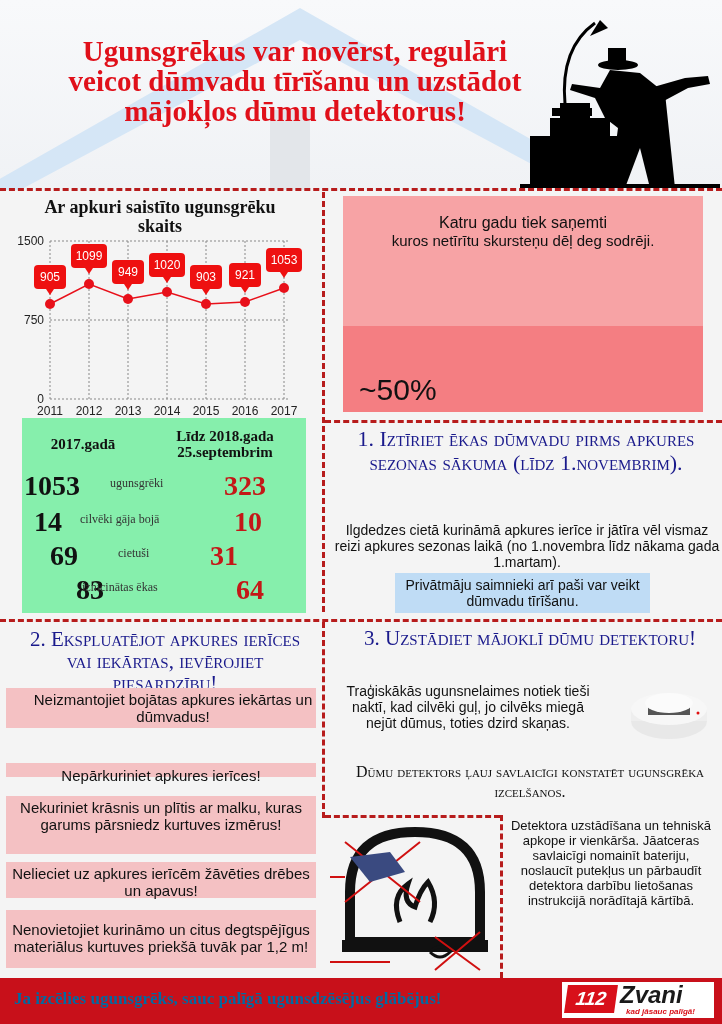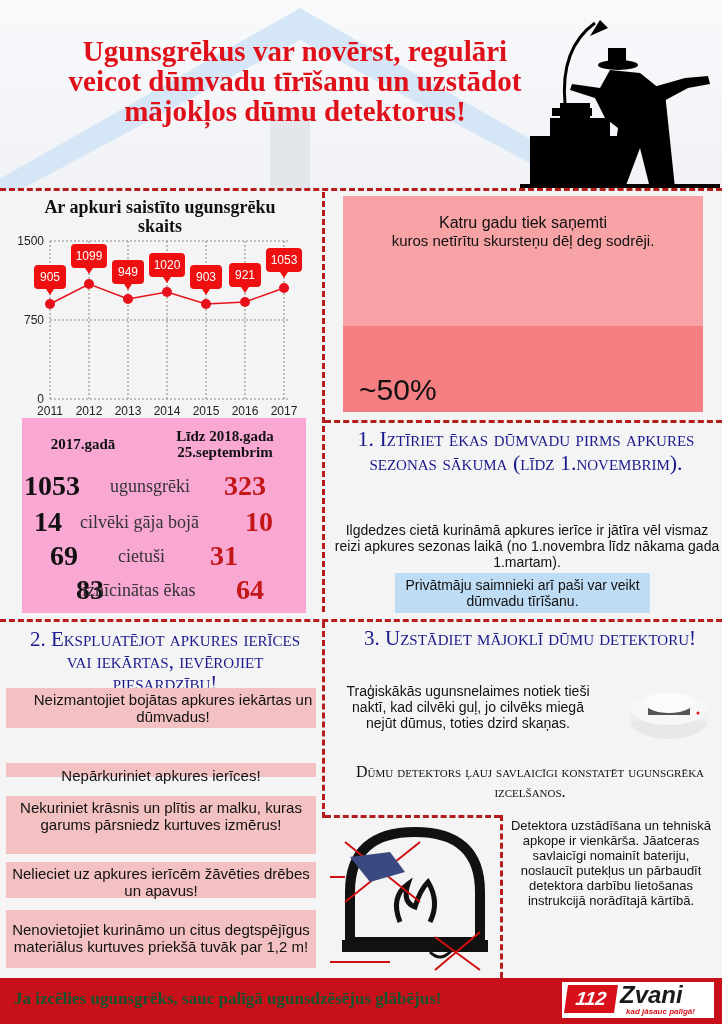--- a/index.html
+++ b/index.html
@@ -24,25 +24,25 @@
   #sweep { left: 520px; top: 8px; width: 200px; height: 180px; }
 
   .dash-h { height: 0; border-top: 3px dashed #b71c1c; }
   .dash-v { width: 0; border-left: 3px dashed #b71c1c; }
 
   
   #chart-title { left: 40px; top: 198px; width: 240px; font-family:"Liberation Serif",serif; font-weight:bold; font-size:18px; line-height:19px; text-align:center; }
   #chart { left: 0; top: 232px; width: 310px; height: 190px; }
 
   
-  #stats { left: 22px; top: 418px; width: 284px; height: 195px; background: #f9a8d4; }
+  #stats { left: 22px; top: 418px; width: 284px; height: 195px; background: #86efac; }
   .stats-head { font-family:"Liberation Serif",serif; font-weight:bold; font-size:15px; line-height:16px; text-align:center; }
   .stat-row { position:absolute; left:0; width:284px; font-family:"Liberation Serif",serif; }
   .stat-row .a { position:absolute; font-weight:bold; color:#111; font-size:28px; }
-  .stat-row .l { position:absolute; color:#333; font-size:18px; }
+  .stat-row .l { position:absolute; color:#333; font-size:12px; }
   .stat-row .b { position:absolute; font-weight:bold; color:#c41717; font-size:28px; }
 
   
   #box500 { left: 343px; top: 196px; width: 360px; height: 141px; background: #f7a3a5; text-align:center; }
   #box50 { left: 343px; top: 326px; width: 360px; height: 86px; background: #f47e82; }
 
   
   #s1-title { left: 336px; top: 427px; width: 380px; font-size: 22px; }
   #s1-body { left: 334px; top: 522px; width: 386px; font-size: 14px; line-height: 16px; text-align:center; }
   #s1-note { left: 395px; top: 573px; width: 255px; height: 40px; background: #bfdcf5; font-size: 14px; line-height: 16px; text-align:center; padding-top: 4px; }
@@ -54,21 +54,21 @@
   
   #s3-title { left: 345px; top: 627px; width: 370px; font-size: 21px; line-height: 22px; }
   #s3-body { left: 338px; top: 683px; width: 260px; font-size: 14px; line-height: 16px; text-align:center; }
   #s3-caps { left: 355px; top: 762px; width: 350px; font-size: 16px; line-height: 20px; color:#111; }
   #detector { left: 628px; top: 683px; width: 82px; height: 62px; }
   #s3-side { left: 505px; top: 818px; width: 212px; font-size: 13px; line-height: 15px; text-align:center; }
   #fireplace { left: 330px; top: 812px; width: 170px; height: 160px; }
 
   
   #footer { left: 0; top: 978px; width: 722px; height: 46px; background: #c8101a; }
-  #footer-text { left: 14px; top: 989px; font-family:"Liberation Serif",serif; font-weight:bold; font-size: 17px; color:#14532d; }
+  #footer-text { left: 14px; top: 989px; font-family:"Liberation Serif",serif; font-weight:bold; font-size: 17px; color:#0369a1; }
   #logo { left: 562px; top: 982px; width: 152px; height: 36px; background: #fff; }
   #logo-112 { left: 566px; top: 985px; width: 50px; height: 28px; background:#d8101a; color:#fff; font-weight:bold; font-style:italic; font-size:19px; text-align:center; line-height:28px; transform: skewX(-8deg); }
   #logo-zvani { left: 620px; top: 981px; font-weight:bold; font-style:italic; font-size:24px; color:#1a1a1a; }
   #logo-tag { left: 626px; top: 1007px; font-style:italic; font-weight:bold; font-size:8px; color:#d8101a; }
 </style>
 </head>
 <body>
 
 <div id="header" class="abs">
   <svg id="roof-bg" class="abs" viewBox="0 0 722 190">
@@ -163,21 +163,21 @@
   <div class="abs stats-head" style="left:6px;top:18px;width:110px;">2017.gadā</div>
   <div class="abs stats-head" style="left:128px;top:10px;width:150px;">Līdz 2018.gada 25.septembrim</div>
   <div class="stat-row" style="top:52px;">
     <span class="a" style="left:2px;">1053</span>
     <span class="l" style="left:88px;top:6px;">ugunsgrēki</span>
     <span class="b" style="left:202px;">323</span>
   </div>
   <div class="stat-row" style="top:88px;">
     <span class="a" style="left:12px;">14</span>
     <span class="l" style="left:58px;top:6px;">cilvēki gāja bojā</span>
-    <span class="b" style="left:223px;font-family:Liberation Serif, serif;">10</span>
+    <span class="b" style="left:212px;font-family:Liberation Serif, serif;">10</span>
   </div>
   <div class="stat-row" style="top:122px;">
     <span class="a" style="left:28px;">69</span>
     <span class="l" style="left:96px;top:6px;">cietuši</span>
     <span class="b" style="left:188px;">31</span>
   </div>
   <div class="stat-row" style="top:156px;">
     <span class="a" style="left:10px;margin-left:44px;">83</span>
     <span class="l" style="left:60px;top:6px;">iznīcinātas ēkas</span>
     <span class="b" style="left:214px;">64</span>

